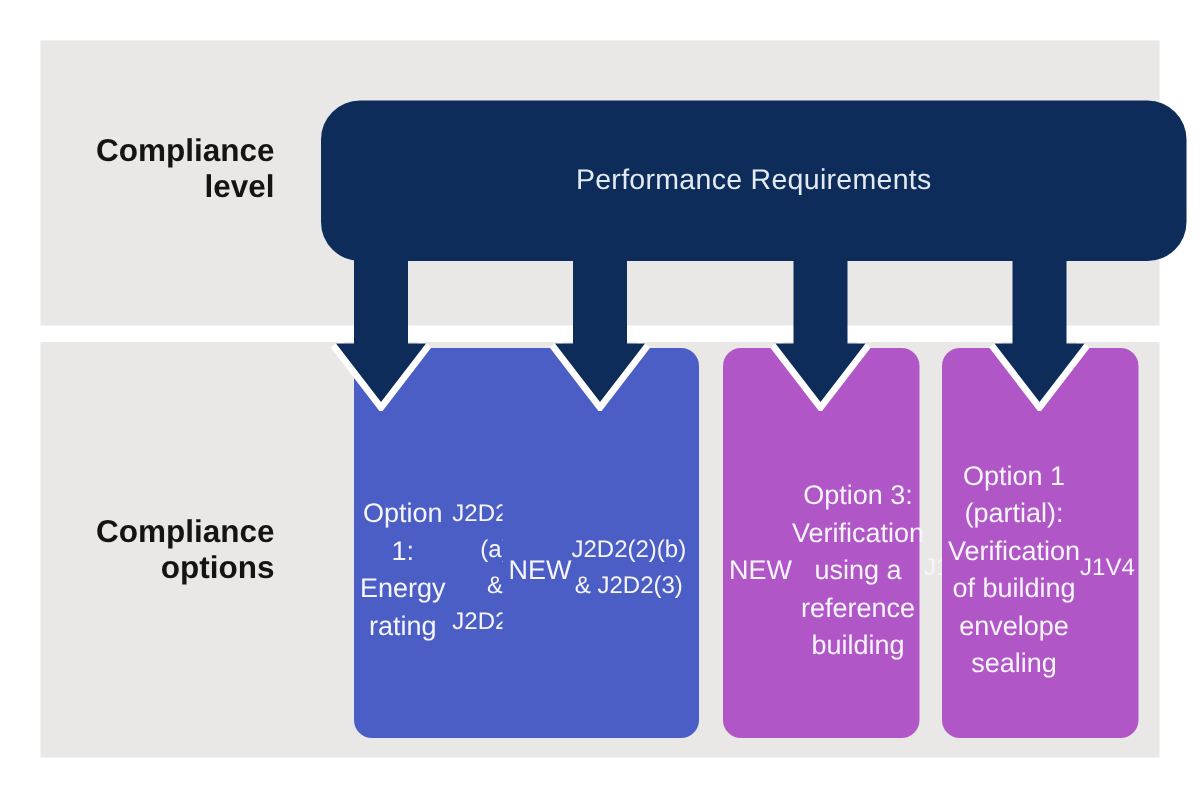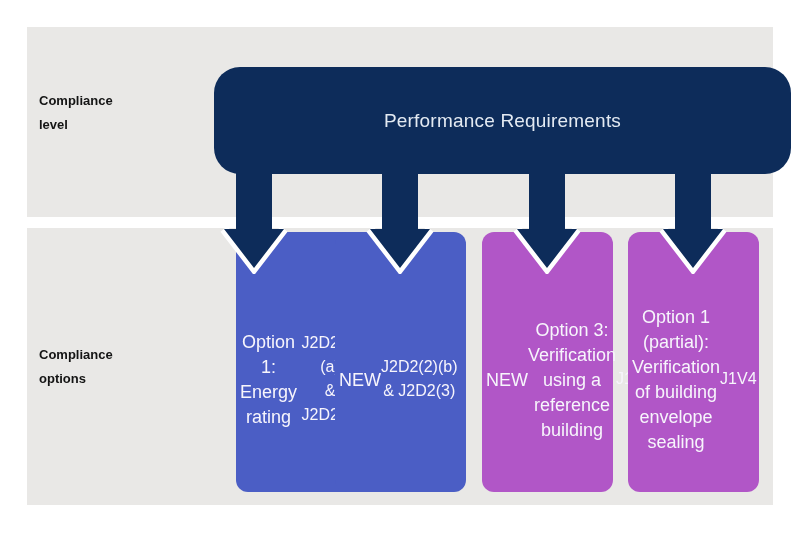--- a/index.html
+++ b/index.html
@@ -19,24 +19,24 @@
     position: absolute;
     left: 27px;
     width: 746px;
     background: var(--band_gray, #e9e8e6);
   }
   .band-top    { top: 27px;  height: 190px; }
   .band-bottom { top: 228px; height: 277px; }
 
   .row-label {
     position: absolute;
-    left: 39px;
+    left: 26px;
     width: 157px;
-    text-align: left;
-    font-size: 13px;
+    text-align: right;
+    font-size: 21px;
     line-height: 24px;
     font-weight: bold;
     color: var(--label_text, #141414);
     white-space: pre-line;
   }
   .row-label.level   { top: 89px;  }
   .row-label.options { top: 343px; }
 
   .perf-box {
     position: absolute;

